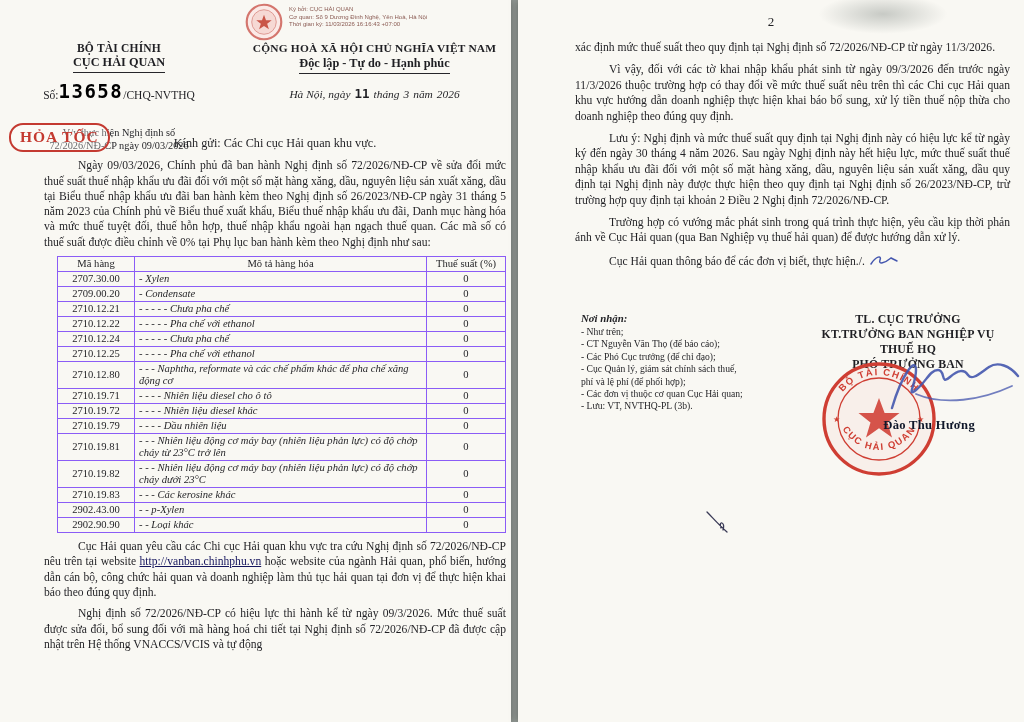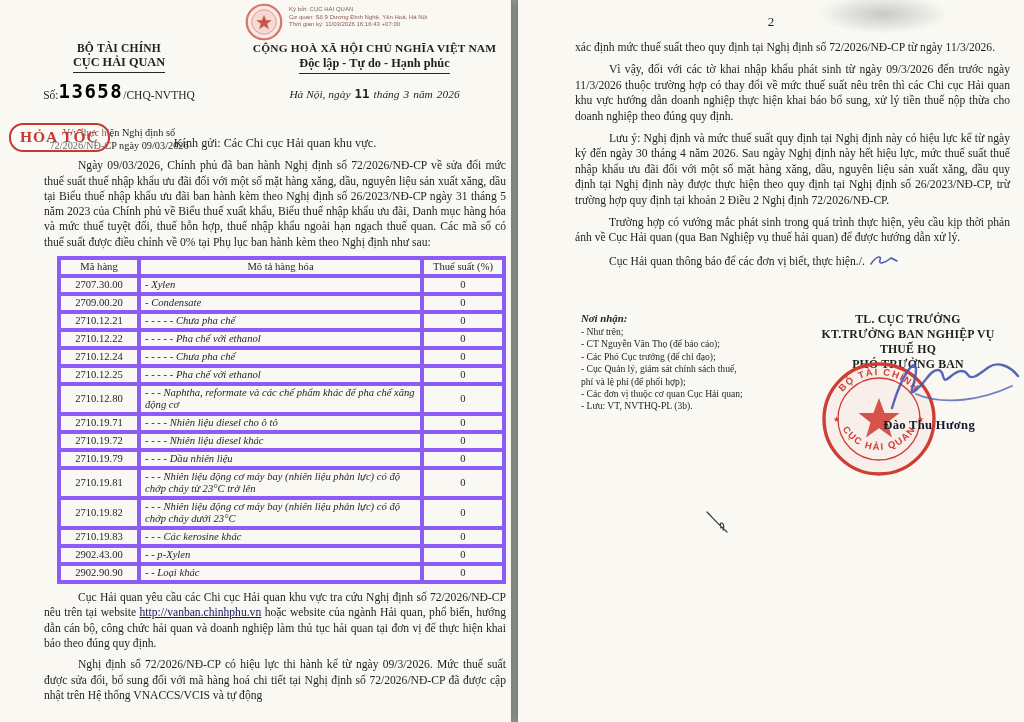--- a/index.html
+++ b/index.html
@@ -38,21 +38,21 @@
   .n-date span{margin:0 2px;}
   .hoa-toc{position:absolute;top:123px;left:9px;border:2.2px solid #c43a31;color:#c43a31;
     font-weight:bold;font-size:15.5px;padding:3px 9px 4px;letter-spacing:1px;border-radius:14px;background:rgba(255,255,255,.3);}
 
   
   .p1-body{position:absolute;top:136px;left:44px;right:5px;font-size:11.6px;line-height:15.3px;text-align:justify;}
   .salutation{text-align:center;font-size:12.2px;margin-bottom:7px;text-align-last:center;}
   .para{text-indent:34px;}
   .tariff{border-collapse:collapse;margin:6px 0 4px 13px;width:calc(100% - 13px);
     font-size:10.6px;line-height:12px;text-align:left;}
-  .tariff th,.tariff td{border:4px solid #8b5cf6;padding:1px 4px;}
+  .tariff th,.tariff td{border:1px solid #8b5cf6;padding:1px 4px;}
   .tariff th{font-weight:normal;text-align:center;}
   .tariff td.code{text-align:center;width:72px;white-space:nowrap;padding:1px 2px;}
   .tariff td.rate{text-align:center;width:70px;}
   .tariff td.desc{text-align:left;font-style:italic;}
   .p-after{margin-top:6px;}
   .doc-link{text-decoration:underline;color:#15155e;}
 
   
   .p2-num{position:absolute;top:14px;left:0;right:0;text-align:center;font-size:13px;}
   .p2-body{position:absolute;top:40px;left:57px;right:14px;font-size:11.6px;line-height:15.4px;text-align:justify;}

